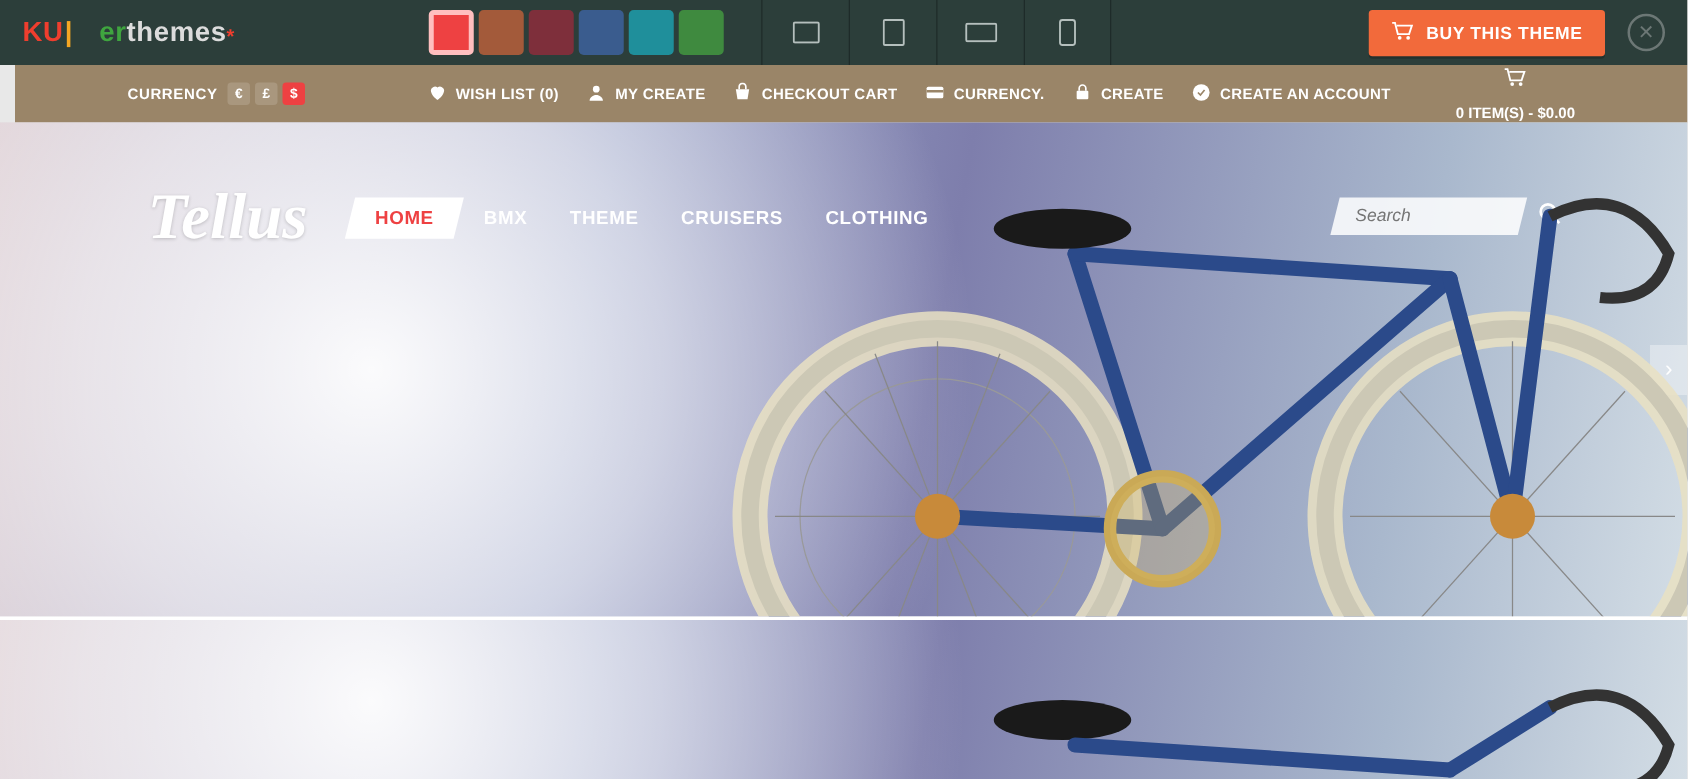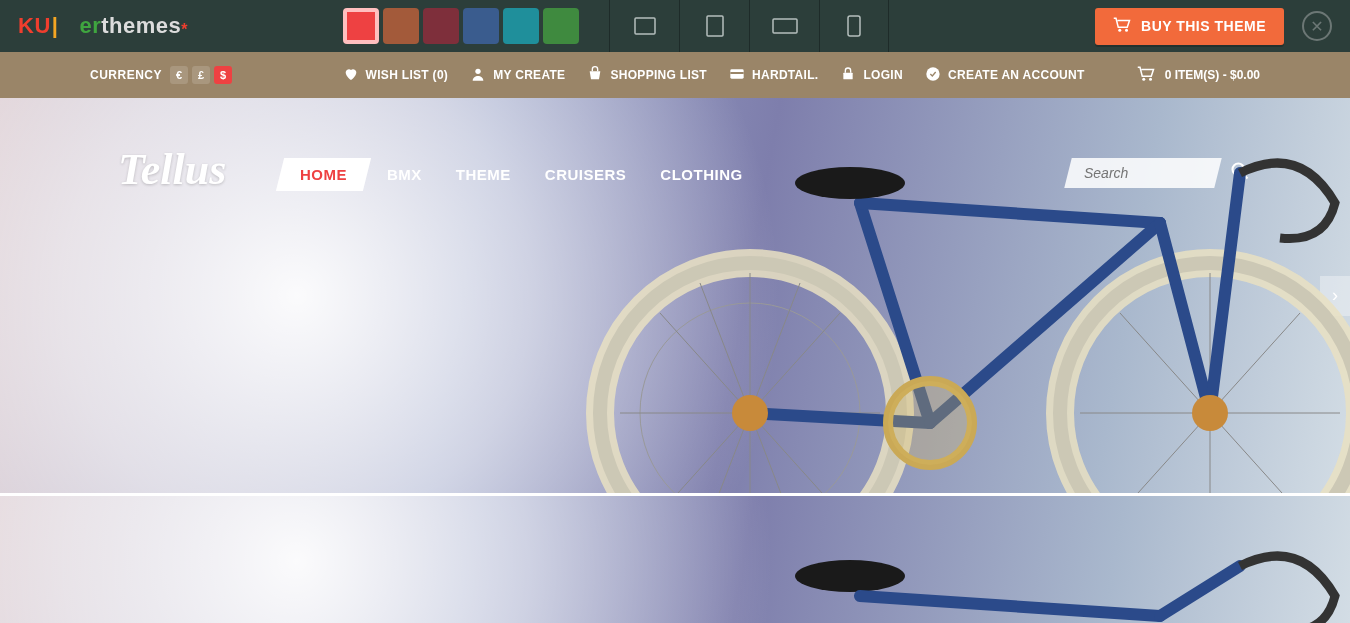--- a/index.html
+++ b/index.html
@@ -86,58 +86,59 @@
     
     .top-bar {
       background: #9a8568;
       height: 46px;
       display: flex;
       align-items: center;
       padding: 0 90px 0 90px;
       color: #fff;
       font-size: 12px;
       font-weight: bold;
+      margin-left: 12px;
     }
     .currency-wrap { display: flex; align-items: center; gap: 8px; }
     .currency-label { letter-spacing: 0.5px; }
     .cur-btn {
       width: 18px; height: 18px;
       border-radius: 3px;
       display:flex;align-items:center;justify-content:center;
       font-size: 11px;
       cursor: pointer;
       color:#fff;
       background: rgba(255,255,255,0.15);
     }
     .cur-btn.active { background: #ee4142; }
     .top-links { margin-left: auto; display:flex; align-items:center; gap: 22px; }
     .top-link { display:flex; align-items:center; gap:7px; cursor:pointer; letter-spacing:0.3px;}
     .top-link svg { width:16px;height:16px;fill:#fff;}
-    .cart-summary { margin-left: 30px; display:flex; align-items:center; gap:10px; cursor:pointer;}
+    .cart-summary { margin-left: 30px; display:flex; align-items:center; gap:10px; cursor:pointer;flex-direction:column;}
     
     .hero {
       height: 395px;
       background:
         radial-gradient(circle at 22% 50%, rgba(255,255,255,0.95) 0%, rgba(255,255,255,0.55) 22%, rgba(255,255,255,0) 45%),
         linear-gradient(100deg, #d9c9cf 0%, #9aa3c7 35%, #7e7eac 55%, #a9b8cd 82%, #d3dde5 100%);
       position: relative;
       overflow: hidden;
     }
     .hero-inner {
       width: 1170px;
       margin: 0 auto;
       position: relative;
       height: 100%;
     }
     .brand-logo {
       position: absolute;
       top: 46px; left: 28px;
       font-family: 'Brush Script MT', cursive;
       color: #fff;
-      font-size: 44px;
+      font-size: 52px;
       font-weight: bold;
       font-style: italic;
       text-shadow: 0 1px 3px rgba(0,0,0,0.2);
     }
     .nav {
       position: absolute;
       top: 58px; left: 190px;
       display: flex;
       align-items: center;
       gap: 6px;
@@ -267,35 +268,35 @@
             <circle cx="12" cy="8" r="4"></circle>
             <path d="M4 22c0-4 4-7 8-7s8 3 8 7z"></path>
           </svg></span>
       <span>MY CREATE</span>
     </div>
     <div class="top-link">
       <span><svg viewBox="0 0 24 24">
             <path d="M4 8h16l-2 12H6z"></path>
             <path d="M8 8V5a4 4 0 0 1 8 0v3" fill="none" stroke="#fff" stroke-width="2"></path>
           </svg></span>
-      <span>SHOPPING LIST</span>
+      <span>CHECKOUT CART</span>
     </div>
     <div class="top-link">
       <span><svg viewBox="0 0 24 24">
             <rect x="2" y="5" width="20" height="14" rx="2"></rect>
             <rect x="2" y="9" width="20" height="3" fill="#9a8568"></rect>
           </svg></span>
-      <span>HARDTAIL.</span>
+      <span>CURRENCY.</span>
     </div>
     <div class="top-link">
       <span><svg viewBox="0 0 24 24">
             <rect x="5" y="10" width="14" height="10" rx="1"></rect>
             <path d="M8 10V7a4 4 0 0 1 8 0v3" fill="none" stroke="#fff" stroke-width="2"></path>
           </svg></span>
-      <span>LOGIN</span>
+      <span>CREATE</span>
     </div>
     <div class="top-link">
       <span><svg viewBox="0 0 24 24">
             <circle cx="12" cy="12" r="10"></circle>
             <path d="M8 12l3 3 5-6" stroke="#9a8568" stroke-width="2" fill="none"></path>
           </svg></span>
       <span>CREATE AN ACCOUNT</span>
     </div>
     <div class="cart-summary">
       <span><svg width="18" height="16" viewBox="0 0 24 20" fill="#fff">

